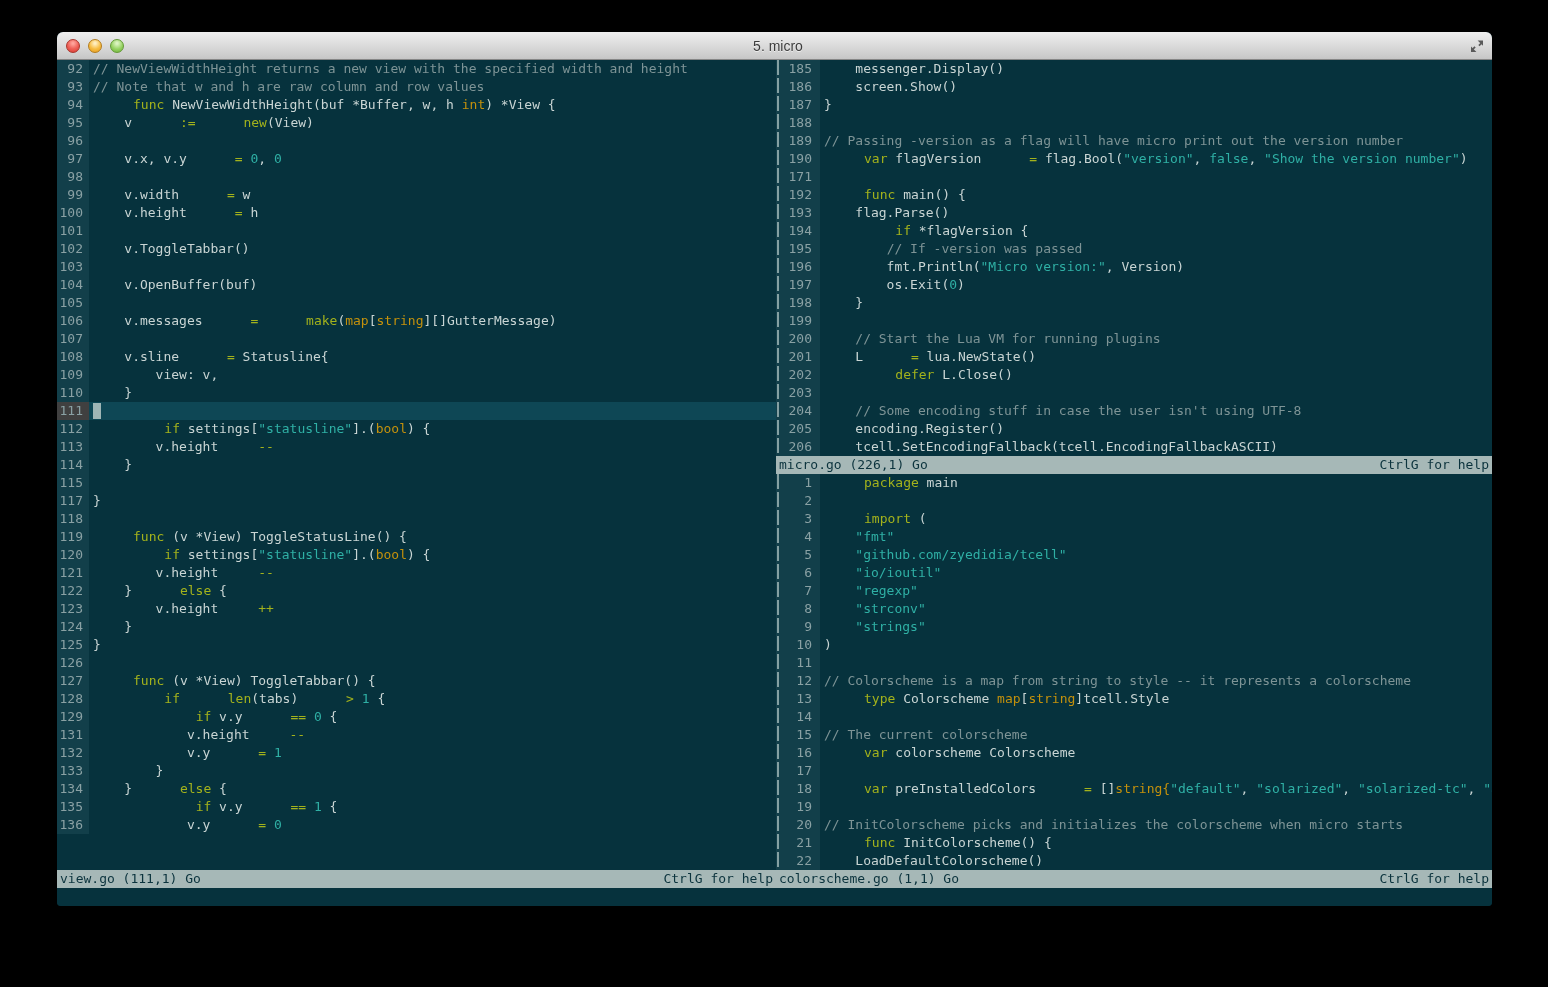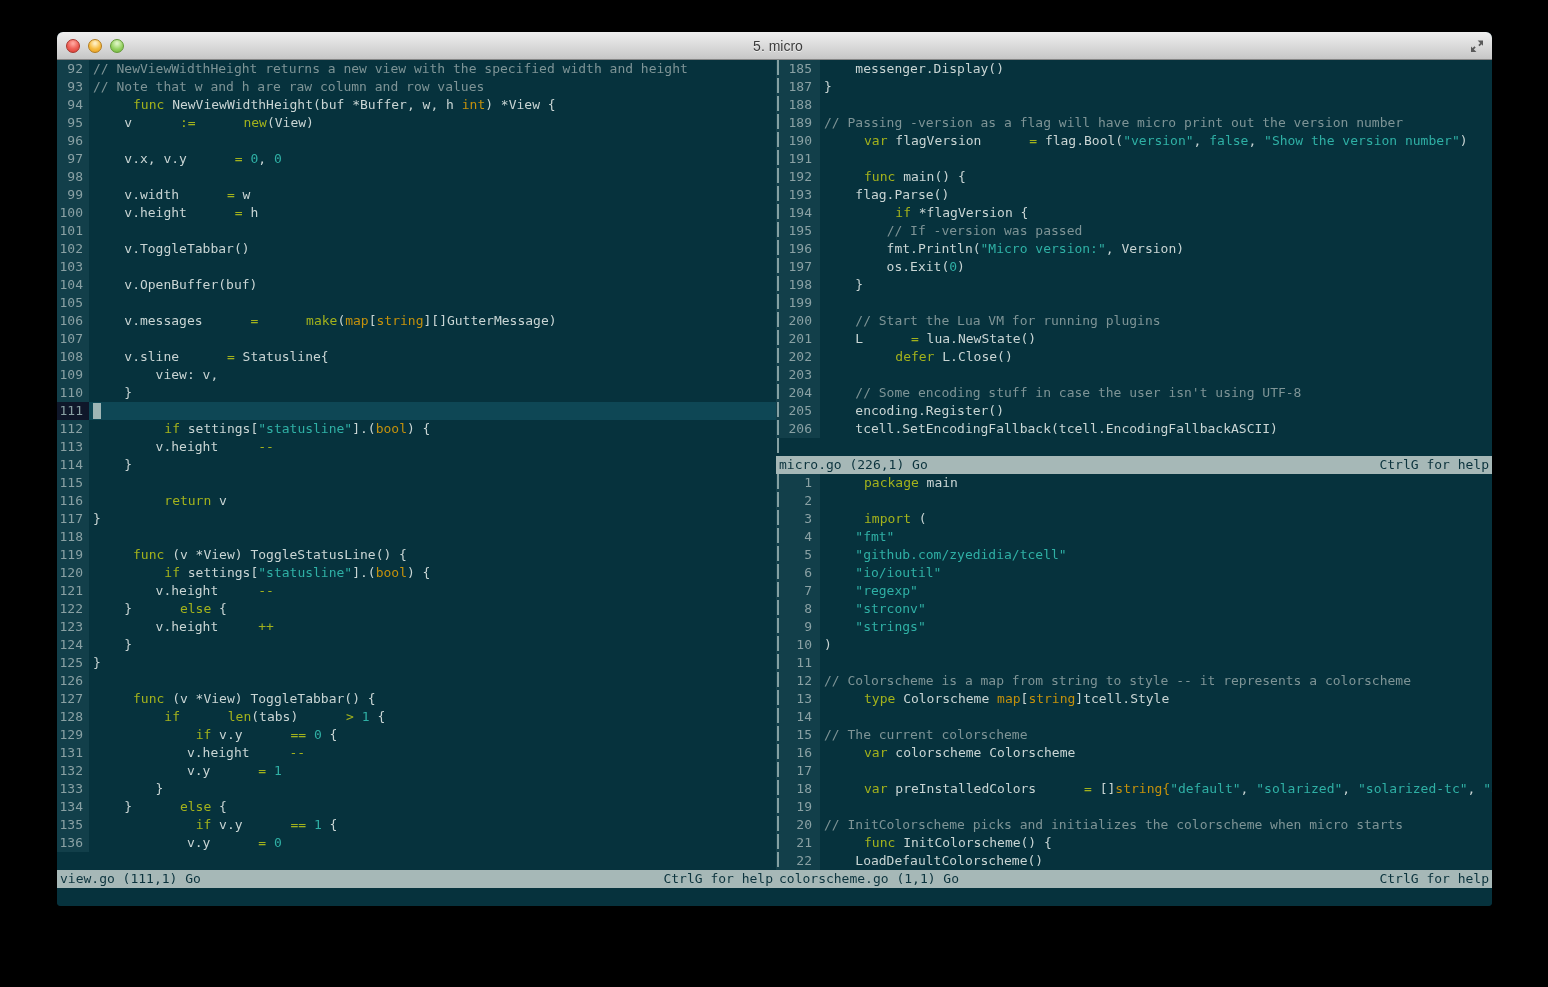--- a/index.html
+++ b/index.html
@@ -26,21 +26,21 @@
   .rcol { width:716px; display:flex; flex-direction:column; }
   .rpane-top { height:396px; }
   .rpane-bot { height:396px; }
 
   .row { height:18px; line-height:18px; white-space:pre; font-size:13px; color:#c9d5d4; }
   .ln { display:inline-block; height:18px; background:#123f4a; color:#8aa1a4; text-align:right; }
   .lpane .ln { width:32px; padding-right:6px; }
   .rpane .ln { width:44px; padding-right:8px; }
   .code { padding-left:4px; }
   .row.current { background:#0e4755; }
-  .row.current .ln { background:#0f172a; }
+  .row.current .ln { background:#404040; }
   .cursor { display:inline-block; width:8px; height:16px; margin-top:1px; vertical-align:top; background:#9fb6b6; }
 
   .sg-t { color:#c9d5d4; } .sg-k { color:#a3b21c;margin-left:40px; } .sg-y { color:#c4910c; }
   .sg-s { color:#2fb0a5; } .sg-c { color:#7e9496; }
 
   .vdivider { position:absolute; left:1px; top:0; bottom:0; width:2px;
     background:repeating-linear-gradient(to bottom, #84a0a2 0 15px, rgba(0,0,0,0) 15px 18px); }
 
   .statusbar { height:18px; line-height:18px; background:#a6b8b7; color:#0b333d;
     font-size:13px; display:flex; justify-content:space-between; padding:0 3px; white-space:pre; }
@@ -90,21 +90,20 @@
           <div class="row"><span class="ln">106</span><span class="code"><span class="sg-t">    v.messages </span><span class="sg-k">=</span><span class="sg-t"> </span><span class="sg-k">make</span><span class="sg-t">(</span><span class="sg-y">map</span><span class="sg-t">[</span><span class="sg-y">string</span><span class="sg-t">][]GutterMessage)</span></span></div>
           <div class="row"><span class="ln">107</span><span class="code"></span></div>
           <div class="row"><span class="ln">108</span><span class="code"><span class="sg-t">    v.sline </span><span class="sg-k">=</span><span class="sg-t"> Statusline{</span></span></div>
           <div class="row"><span class="ln">109</span><span class="code"><span class="sg-t">        view: v,</span></span></div>
           <div class="row"><span class="ln">110</span><span class="code"><span class="sg-t">    }</span></span></div>
           <div class="row current"><span class="ln">111</span><span class="code"><span class="cursor"></span></span></div>
           <div class="row"><span class="ln">112</span><span class="code"><span class="sg-t">    </span><span class="sg-k">if</span><span class="sg-t"> settings[</span><span class="sg-s">"statusline"</span><span class="sg-t">].(</span><span class="sg-y">bool</span><span class="sg-t">) {</span></span></div>
           <div class="row"><span class="ln">113</span><span class="code"><span class="sg-t">        v.height</span><span class="sg-k">--</span></span></div>
           <div class="row"><span class="ln">114</span><span class="code"><span class="sg-t">    }</span></span></div>
           <div class="row"><span class="ln">115</span><span class="code"></span></div>
-          <div class="row"><span class="ln">116</span><span class="code"><span class="sg-t">    </span><span class="sg-k">return</span><span class="sg-t"> v</span></span></div>
           <div class="row"><span class="ln">117</span><span class="code"><span class="sg-t">}</span></span></div>
           <div class="row"><span class="ln">118</span><span class="code"></span></div>
           <div class="row"><span class="ln">119</span><span class="code"><span class="sg-k">func</span><span class="sg-t"> (v *View) ToggleStatusLine() {</span></span></div>
           <div class="row"><span class="ln">120</span><span class="code"><span class="sg-t">    </span><span class="sg-k">if</span><span class="sg-t"> settings[</span><span class="sg-s">"statusline"</span><span class="sg-t">].(</span><span class="sg-y">bool</span><span class="sg-t">) {</span></span></div>
           <div class="row"><span class="ln">121</span><span class="code"><span class="sg-t">        v.height</span><span class="sg-k">--</span></span></div>
           <div class="row"><span class="ln">122</span><span class="code"><span class="sg-t">    } </span><span class="sg-k">else</span><span class="sg-t"> {</span></span></div>
           <div class="row"><span class="ln">123</span><span class="code"><span class="sg-t">        v.height</span><span class="sg-k">++</span></span></div>
           <div class="row"><span class="ln">124</span><span class="code"><span class="sg-t">    }</span></span></div>
           <div class="row"><span class="ln">125</span><span class="code"><span class="sg-t">}</span></span></div>
           <div class="row"><span class="ln">126</span><span class="code"></span></div>
@@ -115,25 +114,26 @@
           <div class="row"><span class="ln">132</span><span class="code"><span class="sg-t">            v.y </span><span class="sg-k">=</span><span class="sg-t"> </span><span class="sg-s">1</span></span></div>
           <div class="row"><span class="ln">133</span><span class="code"><span class="sg-t">        }</span></span></div>
           <div class="row"><span class="ln">134</span><span class="code"><span class="sg-t">    } </span><span class="sg-k">else</span><span class="sg-t"> {</span></span></div>
           <div class="row"><span class="ln">135</span><span class="code"><span class="sg-t">        </span><span class="sg-k">if</span><span class="sg-t"> v.y </span><span class="sg-k">==</span><span class="sg-t"> </span><span class="sg-s">1</span><span class="sg-t"> {</span></span></div>
           <div class="row"><span class="ln">136</span><span class="code"><span class="sg-t">            v.y </span><span class="sg-k">=</span><span class="sg-t"> </span><span class="sg-s">0</span></span></div>
         </div>
       <div class="rcol">
         <div class="pane rpane rpane-top">
           <div class="vdivider"></div>
         <div class="row"><span class="ln">185</span><span class="code"><span class="sg-t">    messenger.Display()</span></span></div>
+            <div class="row"><span class="ln">186</span><span class="code"><span class="sg-t">    screen.Show()</span></span></div>
             <div class="row"><span class="ln">187</span><span class="code"><span class="sg-t">}</span></span></div>
             <div class="row"><span class="ln">188</span><span class="code"></span></div>
             <div class="row"><span class="ln">189</span><span class="code"><span class="sg-c">// Passing -version as a flag will have micro print out the version number</span></span></div>
             <div class="row"><span class="ln">190</span><span class="code"><span class="sg-k">var</span><span class="sg-t"> flagVersion </span><span class="sg-k">=</span><span class="sg-t"> flag.Bool(</span><span class="sg-s">"version"</span><span class="sg-t">, </span><span class="sg-s">false</span><span class="sg-t">, </span><span class="sg-s">"Show the version number"</span><span class="sg-t">)</span></span></div>
-            <div class="row"><span class="ln">191</span><span class="code"></span></div>
+            <div class="row"><span class="ln">171</span><span class="code"></span></div>
             <div class="row"><span class="ln">192</span><span class="code"><span class="sg-k">func</span><span class="sg-t"> main() {</span></span></div>
             <div class="row"><span class="ln">193</span><span class="code"><span class="sg-t">    flag.Parse()</span></span></div>
             <div class="row"><span class="ln">194</span><span class="code"><span class="sg-t">    </span><span class="sg-k">if</span><span class="sg-t"> *flagVersion {</span></span></div>
             <div class="row"><span class="ln">195</span><span class="code"><span class="sg-t">        </span><span class="sg-c">// If -version was passed</span></span></div>
             <div class="row"><span class="ln">196</span><span class="code"><span class="sg-t">        fmt.Println(</span><span class="sg-s">"Micro version:"</span><span class="sg-t">, Version)</span></span></div>
             <div class="row"><span class="ln">197</span><span class="code"><span class="sg-t">        os.Exit(</span><span class="sg-s">0</span><span class="sg-t">)</span></span></div>
             <div class="row"><span class="ln">198</span><span class="code"><span class="sg-t">    }</span></span></div>
             <div class="row"><span class="ln">199</span><span class="code"></span></div>
             <div class="row"><span class="ln">200</span><span class="code"><span class="sg-t">    </span><span class="sg-c">// Start the Lua VM for running plugins</span></span></div>
             <div class="row"><span class="ln">201</span><span class="code"><span class="sg-t">    L </span><span class="sg-k">=</span><span class="sg-t"> lua.NewState()</span></span></div>

